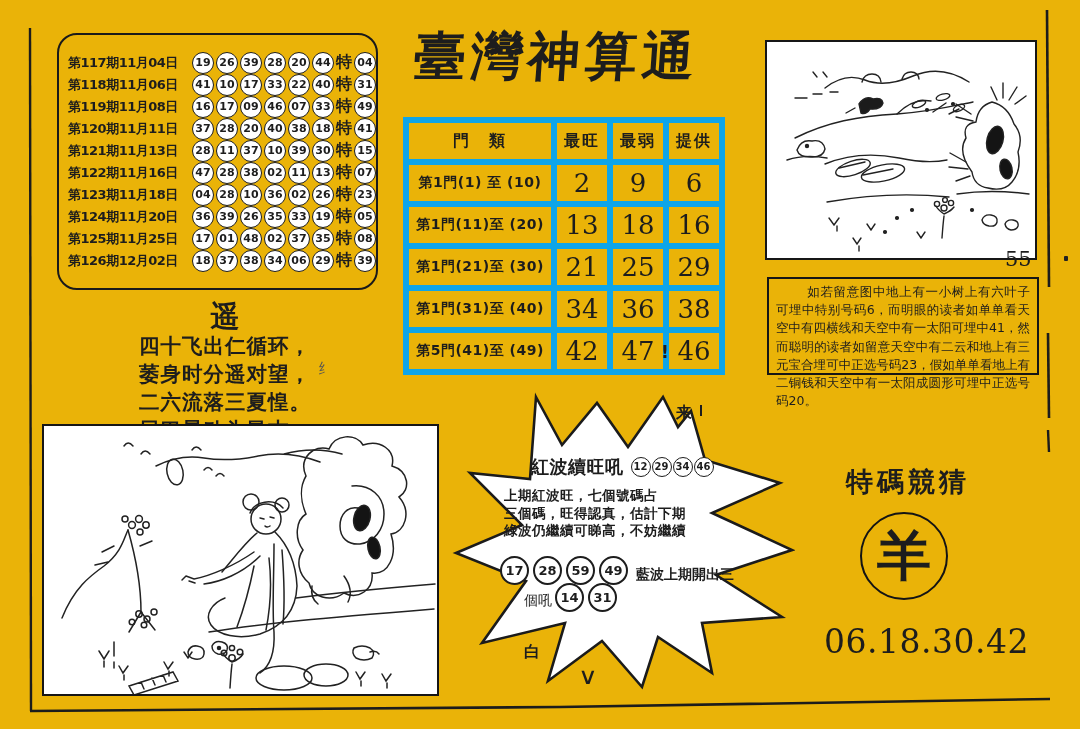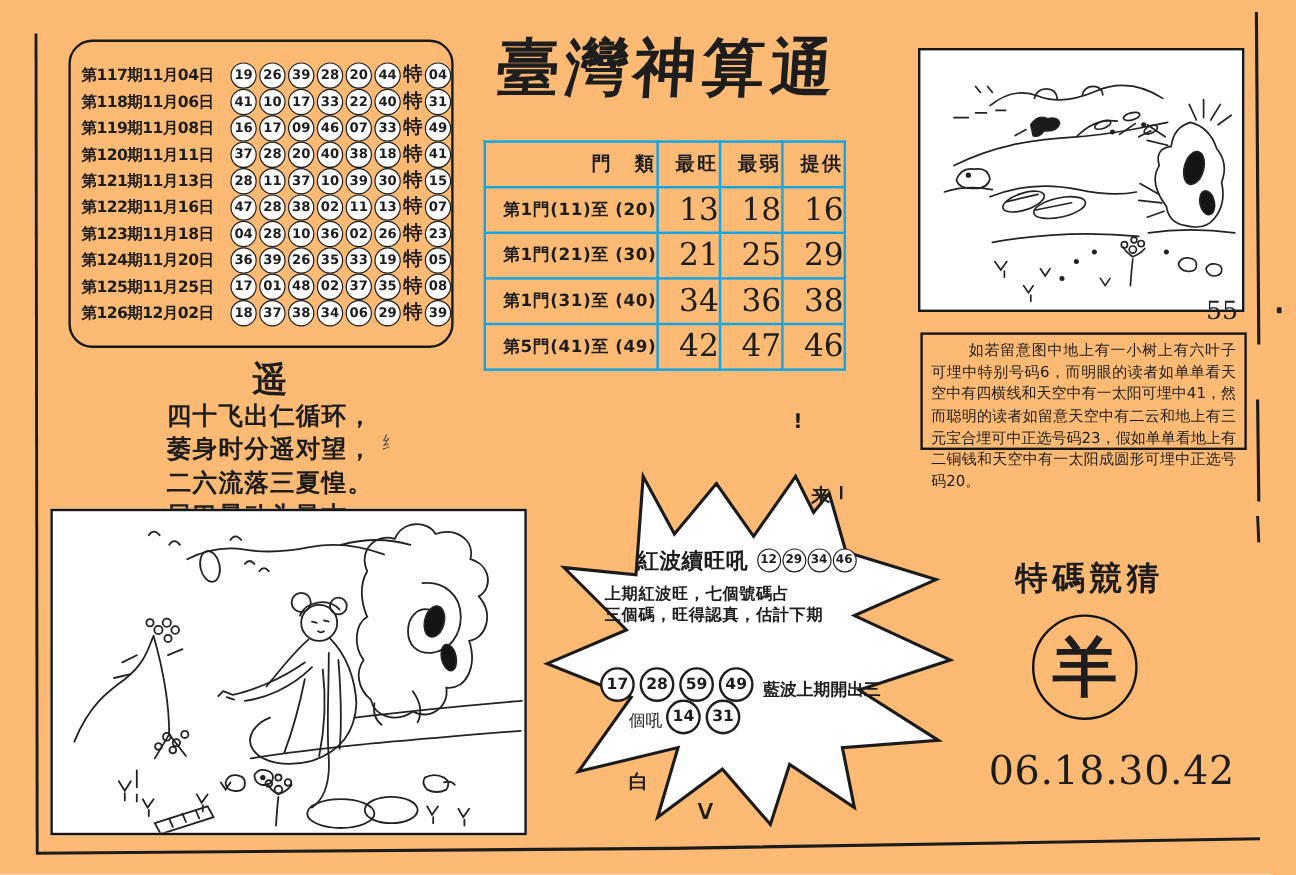--- a/index.html
+++ b/index.html
@@ -1,16 +1,16 @@
 <!DOCTYPE html>
 <html><head>
 <meta charset="utf-8">
 <style>
   html,body{margin:0;padding:0;background:#ffffff;}
-  #page{position:relative;width:1080px;height:729px;background:#fdba74;overflow:hidden;
+  #page{position:relative;width:1080px;height:729px;background:#eab308;overflow:hidden;
         font-family:"DejaVu Sans",sans-serif;color:#1d1d1d;}
   .abs{position:absolute;}
   svg{display:block;}
   .sketch path,.sketch line,.sketch circle,.sketch ellipse,.sketch polyline{vector-effect:non-scaling-stroke;}
 
   
   .circ{display:inline-flex;align-items:center;justify-content:center;flex:0 0 auto;
         border:1.5px solid #1d1d1d;border-radius:50%;font-weight:bold;line-height:1;
         font-family:"DejaVu Sans",sans-serif;background:#fff;}
   .c20{width:20px;height:20px;font-size:11px;}
@@ -26,21 +26,21 @@
   .res-nums{display:inline-flex;gap:2px;}
   .te{font-size:16px;font-weight:bold;margin:0 2px;}
 
   
   #main-title{left:388px;top:22px;width:336px;height:86px;font-family:"DejaVu Serif",serif;
               font-size:52px;font-weight:900;letter-spacing:5px;transform:skewX(-4deg);
               text-align:center;}
 
   
   #stats-table{left:403px;top:117px;position:absolute;border-collapse:collapse;table-layout:fixed;}
-  #stats-table th,#stats-table td{border:2px solid #0ea5e9;text-align:right;padding:0;}
+  #stats-table th,#stats-table td{border:6px solid #0ea5e9;text-align:center;padding:0;}
   #stats-table th{height:36px;font-size:16px;font-weight:bold;letter-spacing:2px;}
   .cat-cell{width:142px;font-size:14px;font-weight:bold;height:36px;letter-spacing:0.5px;}
   .val-cell{width:50px;font-family:"DejaVu Serif",serif;font-size:26px;}
 
   
   #pic-box{left:765px;top:40px;width:272px;height:220px;border:2px solid #161616;box-sizing:border-box;background:#fff;}
   #pic-number{left:1005px;top:247px;font-size:21px;font-family:"DejaVu Serif",serif;}
 
   
   #explain-box{left:767px;top:277px;width:272px;height:98px;border:2px solid #161616;box-sizing:border-box;
@@ -237,20 +237,26 @@
   <table id="stats-table">
     <thead>
         <tr id="stats-head-tr">
           <th>門　類</th>
           <th>最旺</th>
           <th>最弱</th>
           <th>提供</th>
         </tr>
       </thead>
     <tbody id="stats-body">
+        <tr>
+          <td class="cat-cell">第1門(1) 至 (10)</td>
+          <td class="val-cell">2</td>
+          <td class="val-cell">9</td>
+          <td class="val-cell">6</td>
+        </tr>
         <tr>
           <td class="cat-cell">第1門(11)至 (20)</td>
           <td class="val-cell">13</td>
           <td class="val-cell">18</td>
           <td class="val-cell">16</td>
         </tr>
         <tr>
           <td class="cat-cell">第1門(21)至 (30)</td>
           <td class="val-cell">21</td>
           <td class="val-cell">25</td>
@@ -390,20 +396,21 @@
     <span id="star-head-nums">
         <span class="circ c17">12</span>
         <span class="circ c17">29</span>
         <span class="circ c17">34</span>
         <span class="circ c17">46</span>
       </span>
   </div>
   <div id="star-body" class="abs">
     <div class="star-line">上期紅波旺，七個號碼占</div>
     <div class="star-line">三個碼，旺得認真，估計下期</div>
+    <div class="star-line">綠波仍繼續可睇高，不妨繼續</div>
   </div>
   <div id="star-red-row" class="abs">
     <span id="star-red-nums">
         <span class="circ c26">17</span>
         <span class="circ c26">28</span>
         <span class="circ c26">59</span>
         <span class="circ c26">49</span>
       </span>
     <span id="star-blue-text">藍波上期開出三</span>
   </div>

